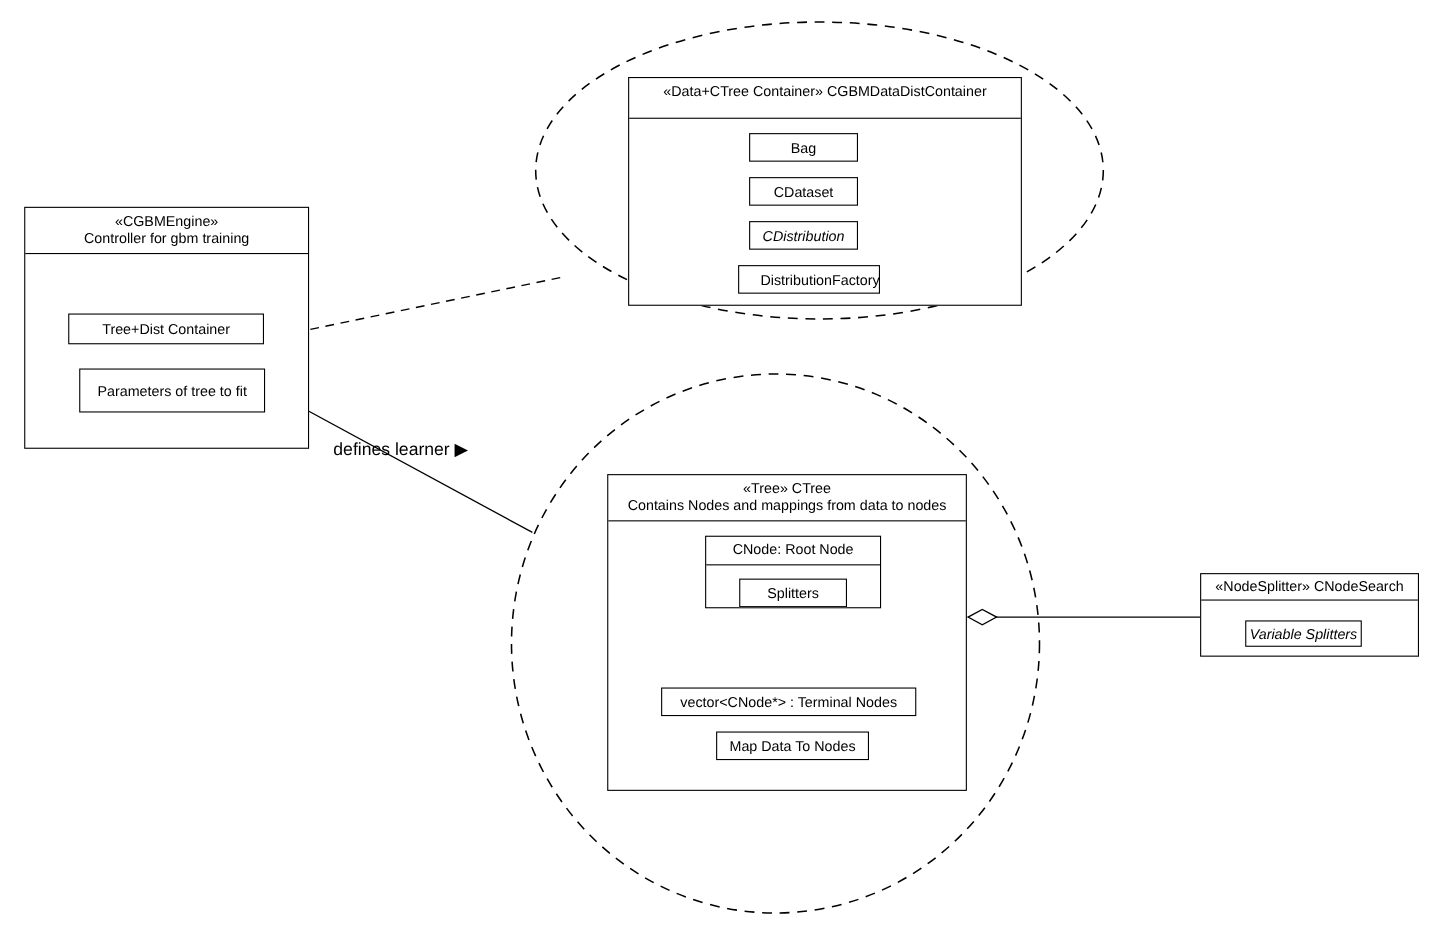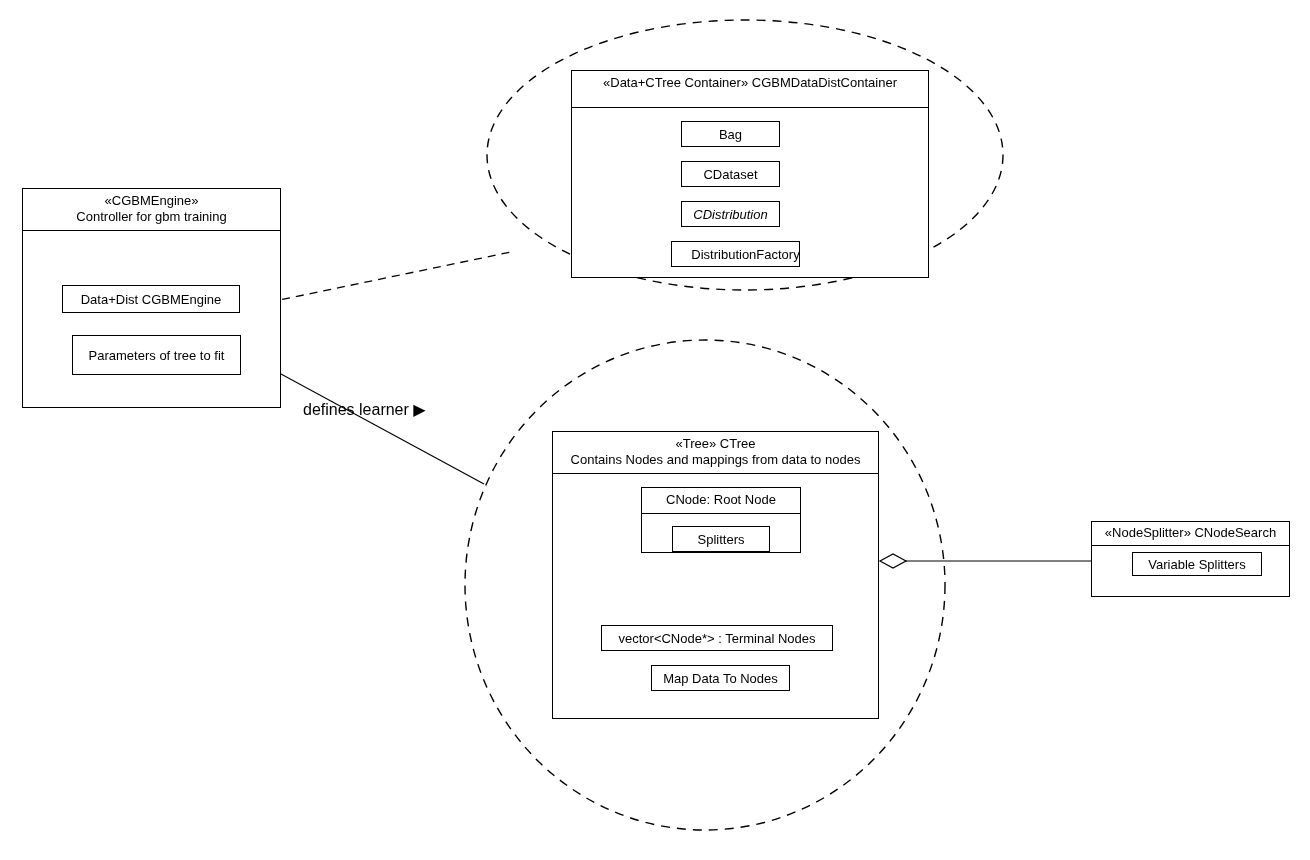--- a/index.html
+++ b/index.html
@@ -91,21 +91,21 @@
     <polyline points="266,352 244,354 258,369" fill="none" stroke="#000000" stroke-width="1.2"></polyline>
 
     <line x1="898" y1="561" x2="1091" y2="561" stroke="#000000" stroke-width="1.2"></line>
     <polygon points="880,561 893,554 906,561 893,568" fill="#ffffff" stroke="#000000" stroke-width="1.2"></polygon>
   </svg>
 
   <div class="uml-box" style="left:22px; top:188px; width:259px; height:220px;">
     <div class="uml-header">«CGBMEngine»
 Controller for gbm training</div>
     <div class="uml-body" style="height:170px;">
-      <div class="field-box" style="left:39px; top:54px; width:178px; height:28px;">Data+Dist CGBMEngine</div>
+      <div class="field-box" style="left:39px; top:54px; width:178px; height:28px;">Tree+Dist Container</div>
       <div class="field-box" style="left:49px; top:104px; width:169px; height:40px;">Parameters of tree to fit</div>
     </div>
   </div>
 
   <div class="uml-box" style="left:571px; top:70px; width:358px; height:208px;">
     <div class="uml-header" style="padding-bottom:16px;">«Data+CTree Container» CGBMDataDistContainer</div>
     <div class="uml-body" style="height:169px;">
       <div class="field-box" style="left:109px; top:13px; width:99px; height:26px;">Bag</div>
       <div class="field-box" style="left:109px; top:53px; width:99px; height:26px;">CDataset</div>
       <div class="field-box italic" style="left:109px; top:93px; width:99px; height:26px;">CDistribution</div>
@@ -126,19 +126,19 @@
       </div>
 
       <div class="field-box" style="left:48px; top:151px; width:232px; height:26px;">vector&lt;CNode*&gt; : Terminal Nodes</div>
       <div class="field-box" style="left:98px; top:191px; width:139px; height:26px;">Map Data To Nodes</div>
     </div>
   </div>
 
   <div class="uml-box" style="left:1091px; top:521px; width:199px; height:76px;">
     <div class="uml-header" style="padding:3px 2px 4px 2px;">«NodeSplitter» CNodeSearch</div>
     <div class="uml-body" style="height:50px;">
-      <div class="field-box" style="left:40px; top:6px; width:130px; height:24px;">Variable Splitters</div>
+      <div class="field-box" style="left:40px; top:18px; width:106px; height:24px;font-style:italic;">Variable Splitters</div>
     </div>
   </div>
 
   <div class="edge-label" style="left:303px; top:403px;">defines learner ▶</div>
 
 </div>
 
 </body></html>

